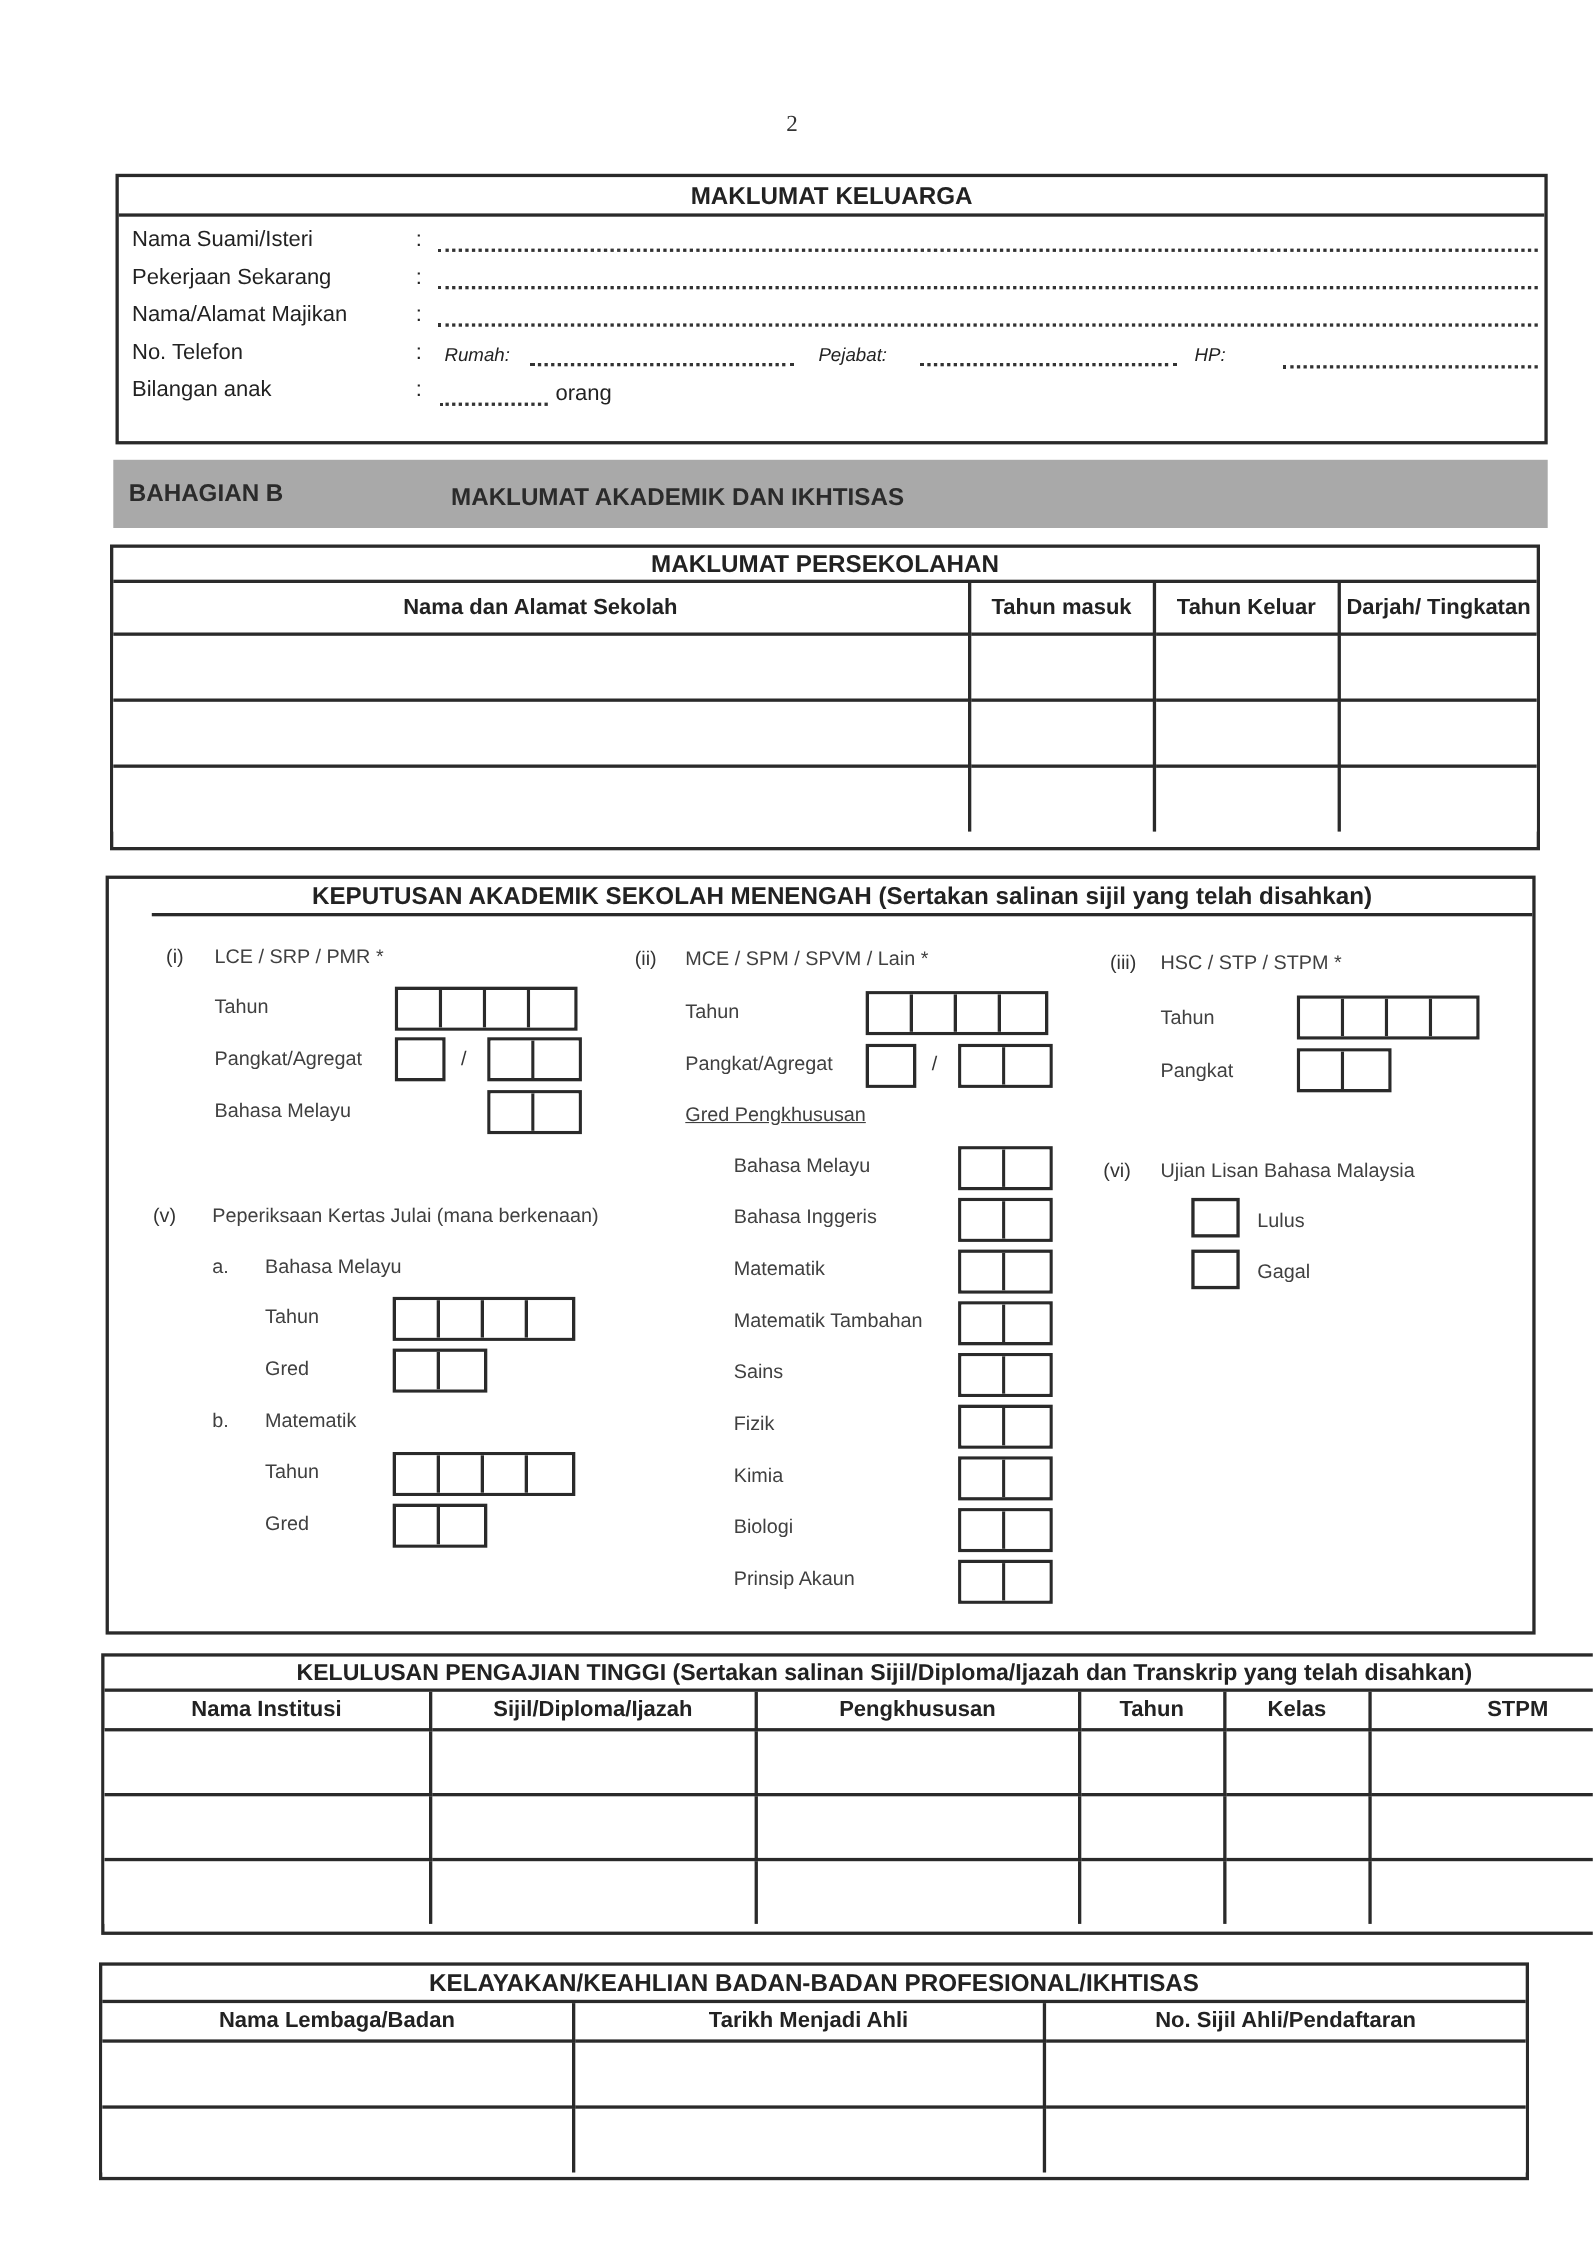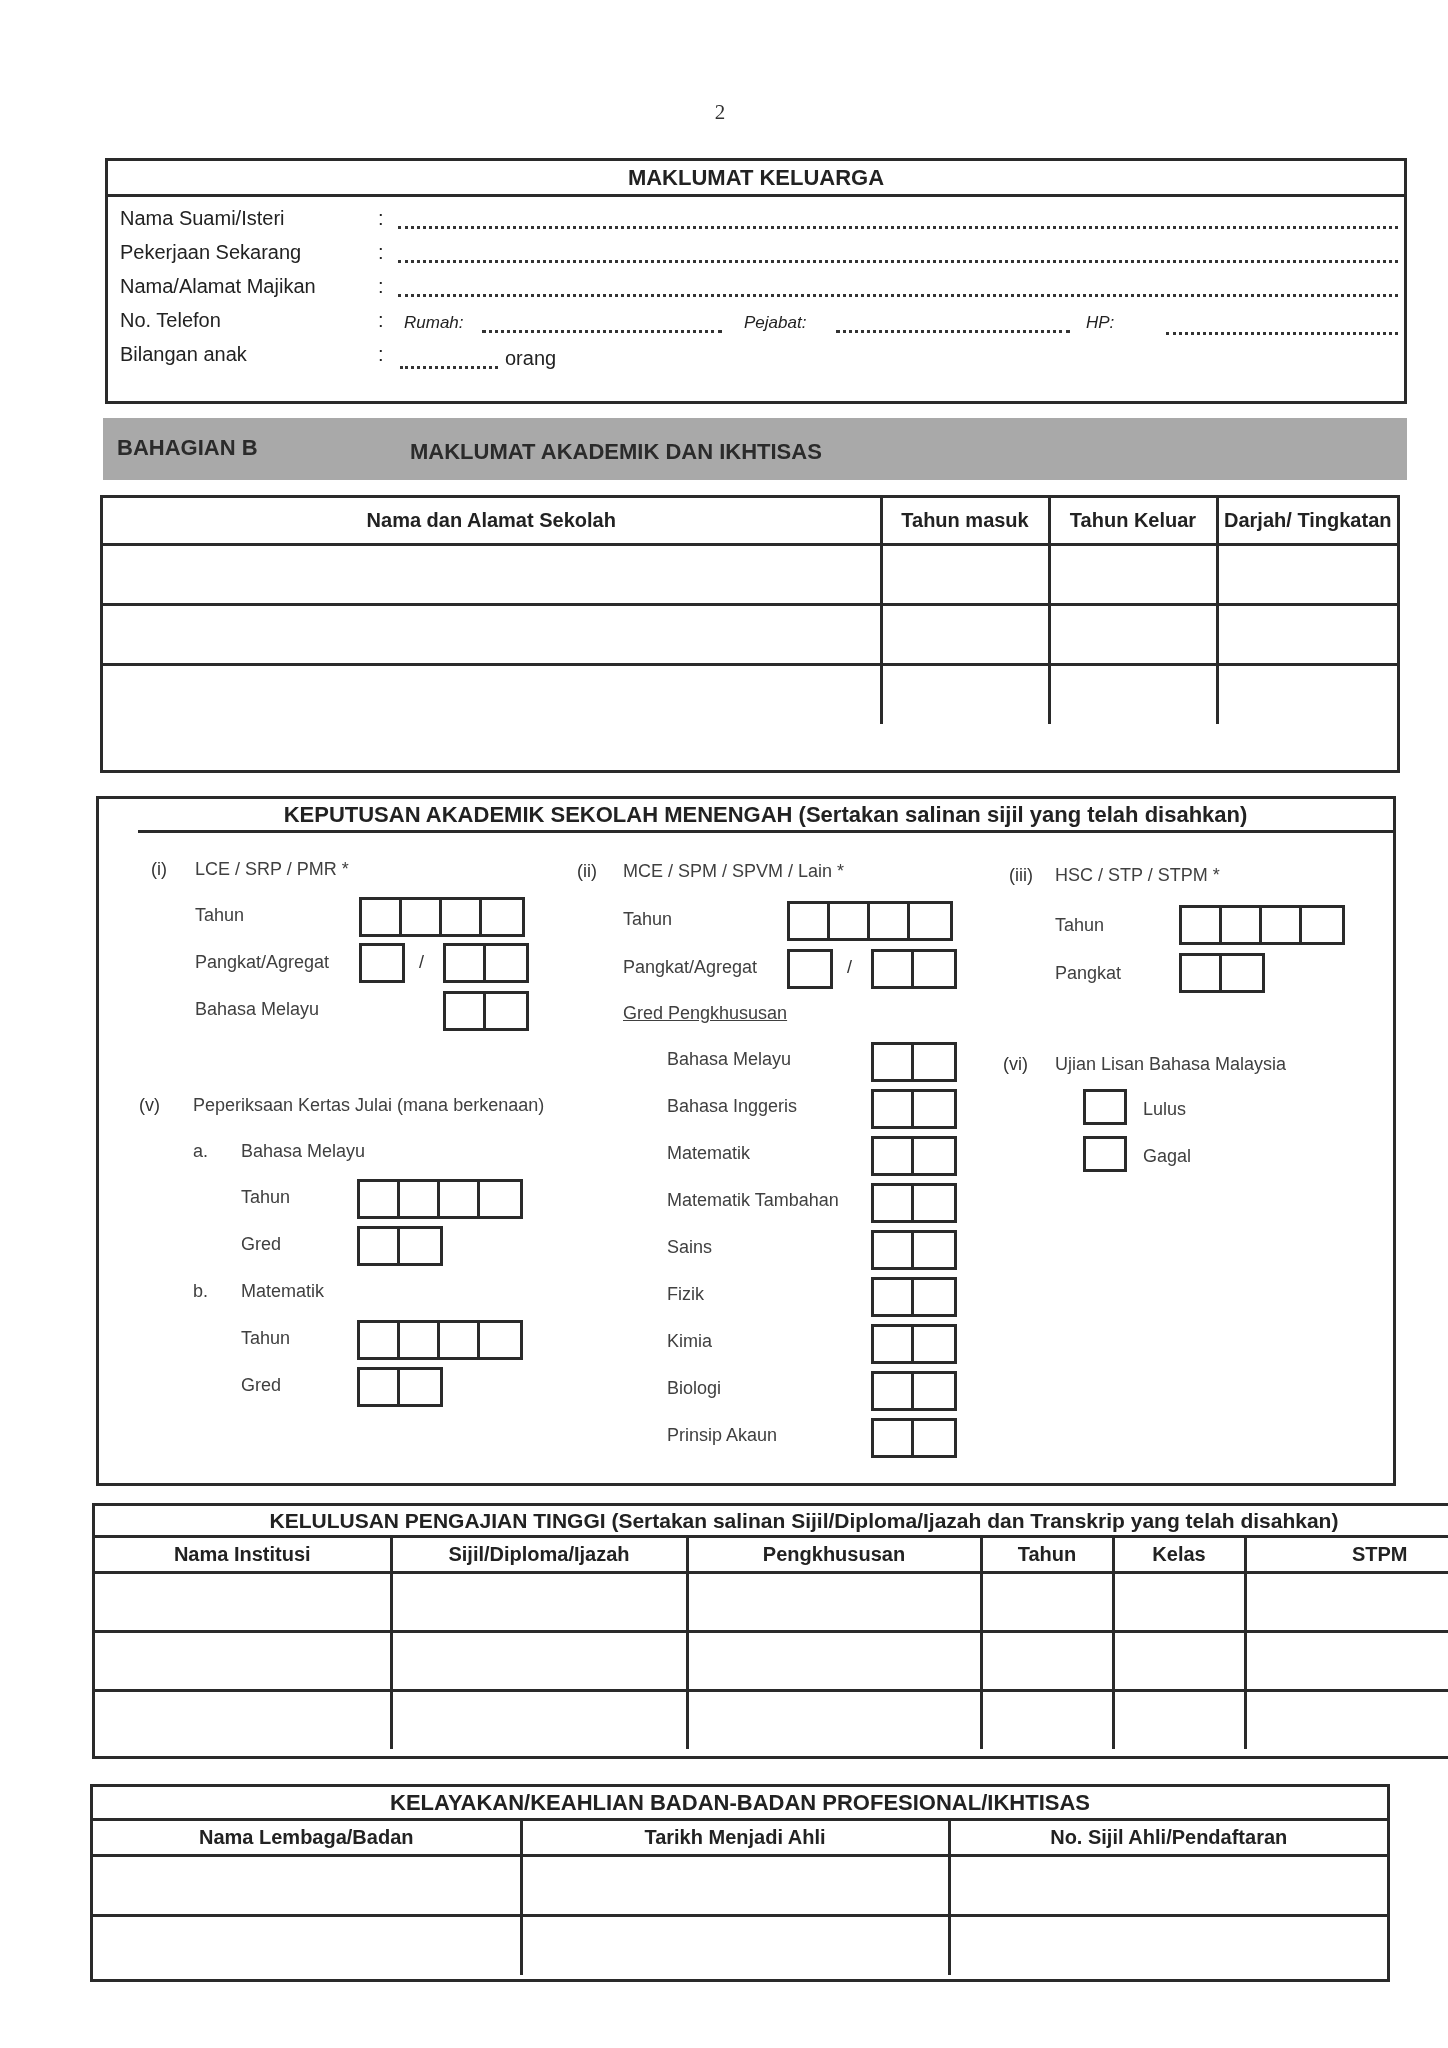--- a/index.html
+++ b/index.html
@@ -101,20 +101,21 @@
     <span class="fam-unit" style="left:385px">orang</span>
   </div>
 </div>
 
 <div id="section-b">
   <span class="b-code">BAHAGIAN B</span>
   <span class="b-title">MAKLUMAT AKADEMIK DAN IKHTISAS</span>
 </div>
 
 <div class="box" id="schooling">
+  <div class="box-title" style="height:32px; line-height:30px;">MAKLUMAT PERSEKOLAHAN</div>
   <table class="grid">
     <colgroup>
         <col style="width:778px">
         <col style="width:168px">
         <col style="width:168px">
         <col>
       </colgroup>
     <tbody>
         <tr>
       <th>Nama dan Alamat Sekolah</th>

